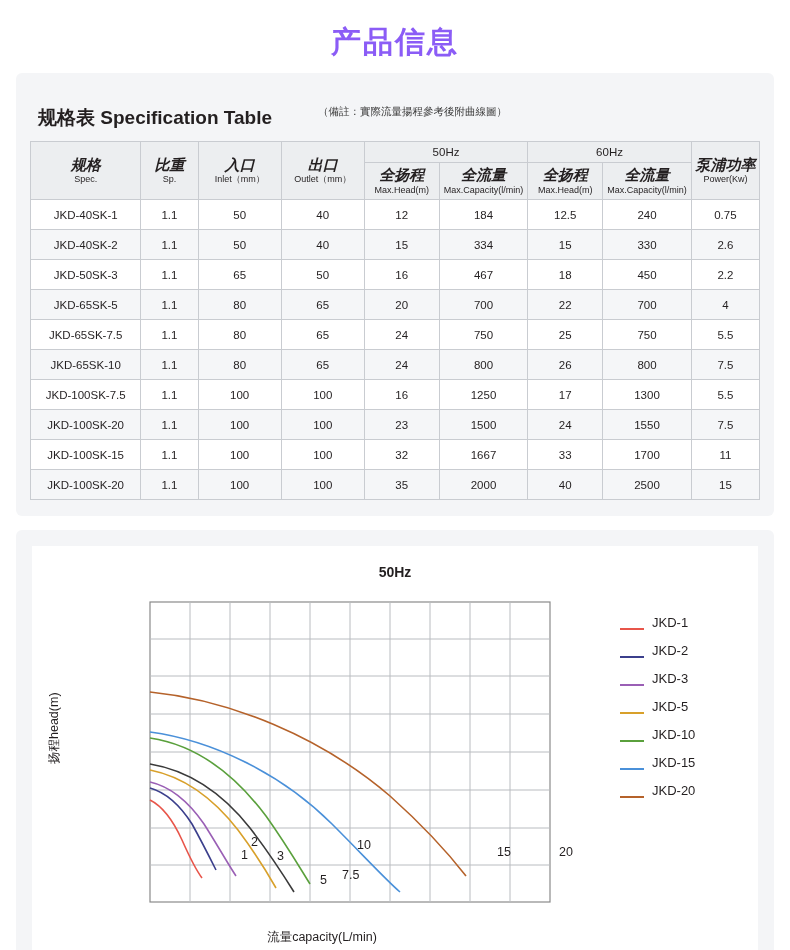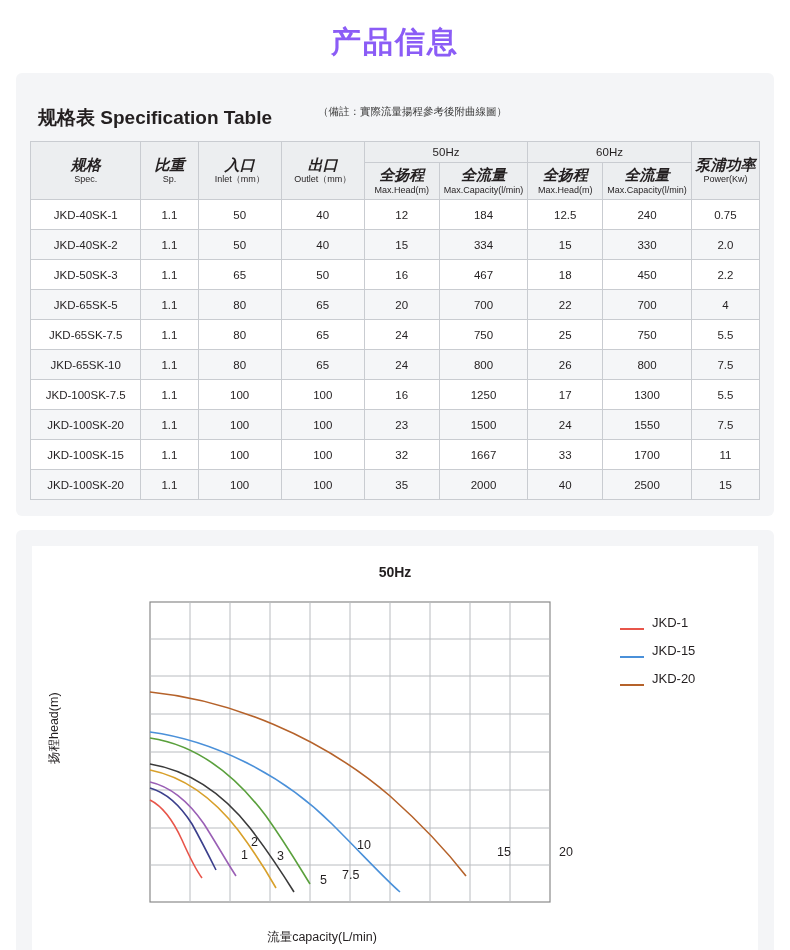--- a/index.html
+++ b/index.html
@@ -281,21 +281,21 @@
         </tr>
         <tr>
           <td>JKD-40SK-2</td>
           <td>1.1</td>
           <td>50</td>
           <td>40</td>
           <td>15</td>
           <td>334</td>
           <td>15</td>
           <td>330</td>
-          <td>2.0</td>
+          <td>2.6</td>
         </tr>
         <tr>
           <td>JKD-50SK-3</td>
           <td>1.1</td>
           <td>65</td>
           <td>50</td>
           <td>16</td>
           <td>467</td>
           <td>18</td>
           <td>450</td>
@@ -436,20 +436,36 @@
       <div class="curve-label" style="left:325px; top:292px;">10</div>
       <div class="curve-label" style="left:465px; top:299px;">15</div>
       <div class="curve-label" style="left:527px; top:299px;">20</div>
 
       <div class="legend">
         <div class="legend-row">
           <span class="legend-swatch" style="background:#e8554a"></span>
           <span>JKD-1</span>
         </div>
         <div class="legend-row">
+          <span class="legend-swatch" style="background:#3b3f8c"></span>
+          <span>JKD-2</span>
+        </div>
+        <div class="legend-row">
+          <span class="legend-swatch" style="background:#9a5fb5"></span>
+          <span>JKD-3</span>
+        </div>
+        <div class="legend-row">
+          <span class="legend-swatch" style="background:#d8a02a"></span>
+          <span>JKD-5</span>
+        </div>
+        <div class="legend-row">
+          <span class="legend-swatch" style="background:#5aa03c"></span>
+          <span>JKD-10</span>
+        </div>
+        <div class="legend-row">
           <span class="legend-swatch" style="background:#4a90d9"></span>
           <span>JKD-15</span>
         </div>
         <div class="legend-row">
           <span class="legend-swatch" style="background:#b5622a"></span>
           <span>JKD-20</span>
         </div>
       </div>
 
       <div class="chart-caption">CURVE DIAGRAM</div>

